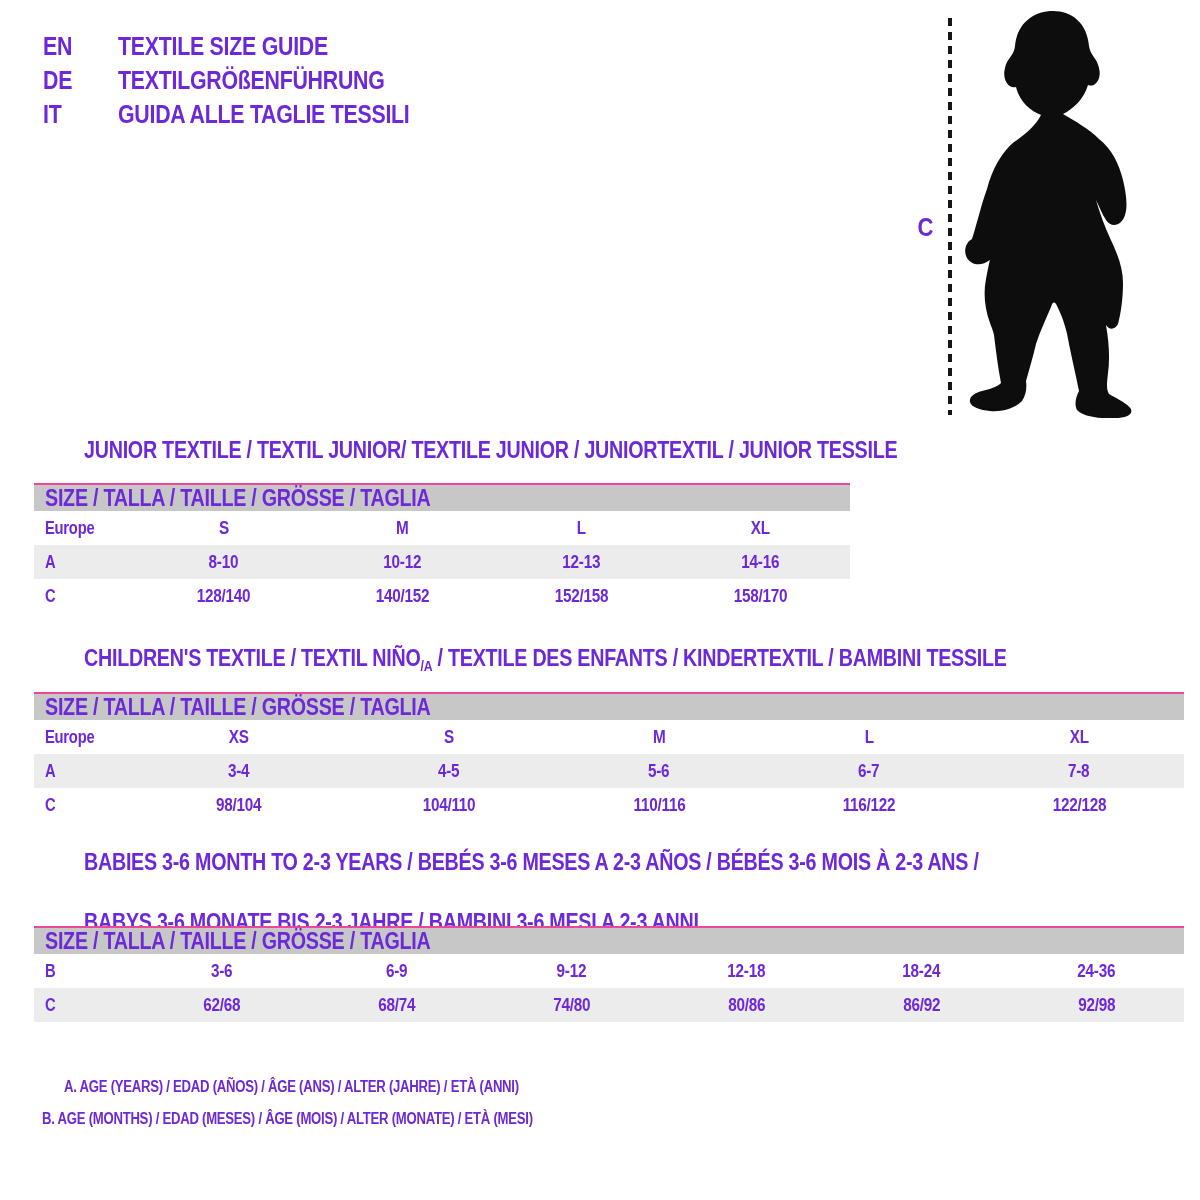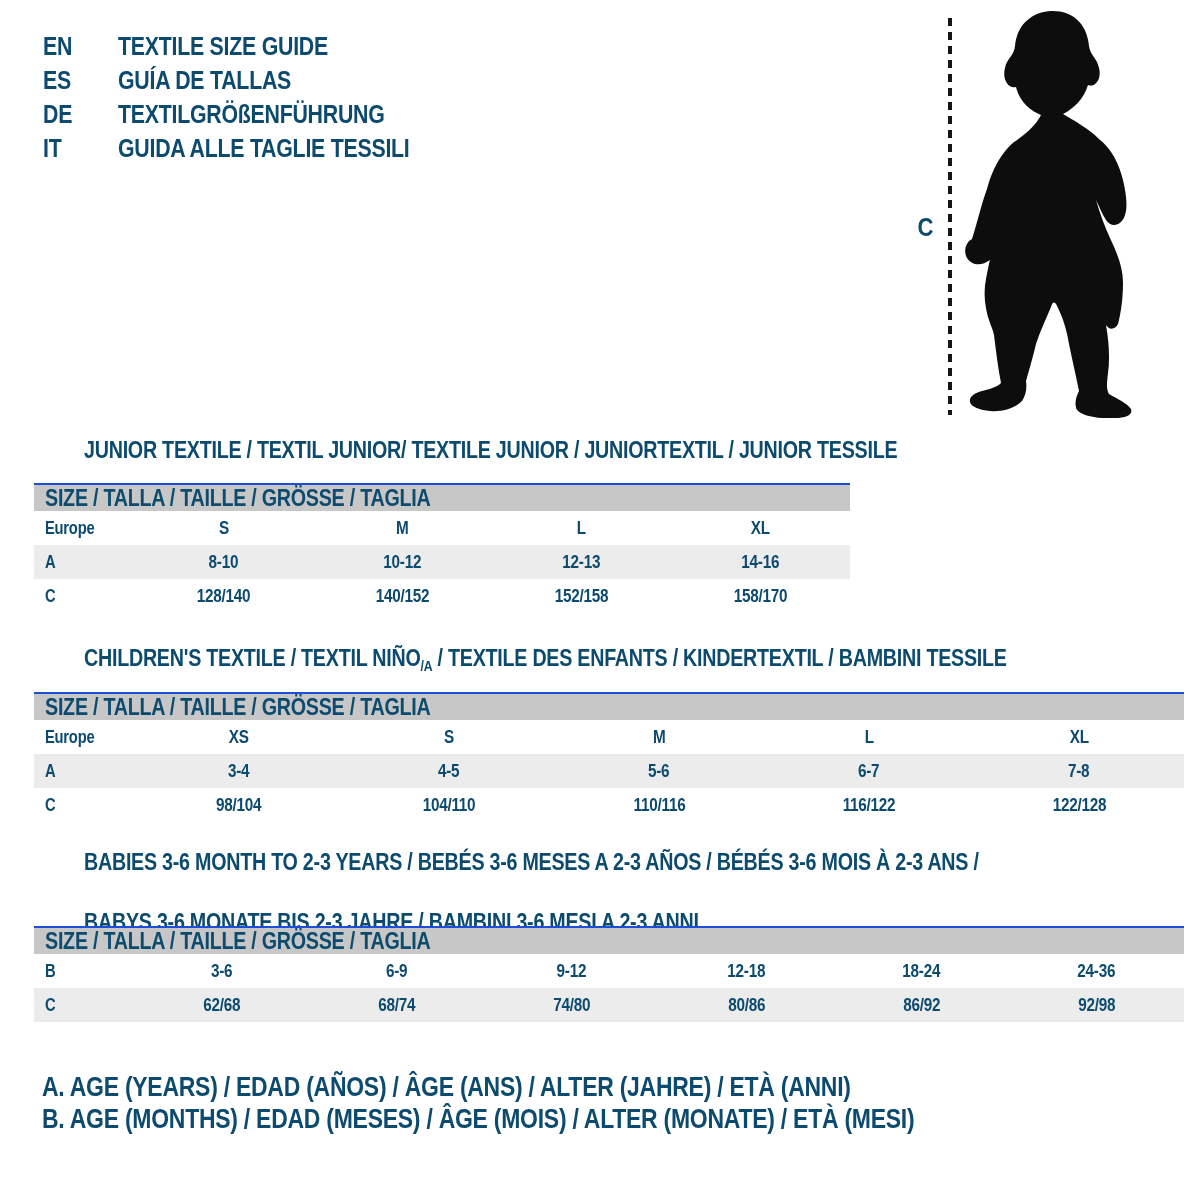--- a/index.html
+++ b/index.html
@@ -1,18 +1,18 @@
 <!DOCTYPE html>
 <html><head>
 <meta charset="utf-8">
 <style>
   html,body{margin:0;padding:0;background:#ffffff;}
   .canvas{
     position:relative;width:1200px;height:1200px;background:#ffffff;
-    font-family:"Liberation Sans",sans-serif;font-weight:bold;color:#0c4a6e;
+    font-family:"Liberation Sans",sans-serif;font-weight:bold;color:#6d28d9;
     overflow:hidden;
   }
   
   .cond{display:inline-block;transform:scaleX(.82);transform-origin:0 50%;white-space:nowrap;letter-spacing:-.3px;}
   .condc{display:inline-block;transform:scaleX(.85);transform-origin:50% 50%;white-space:nowrap;letter-spacing:-.3px;}
 
   
   .lang{position:absolute;left:43px;top:29px;font-size:26px;line-height:34px;}
   .lang-row{display:flex;}
   .lang-code{width:75px;flex:0 0 75px;}
@@ -22,44 +22,40 @@
     background:repeating-linear-gradient(to bottom,#161616 0 8px,transparent 8px 14px);}
   .fig-c{position:absolute;left:916px;top:212px;font-size:26px;}
   .fig-svg{position:absolute;left:958px;top:8px;}
 
   
   .sec-title{position:absolute;left:42px;font-size:24px;margin-left:42px;}
   .sub-a{font-size:15px;vertical-align:-5px;}
 
   
   .tbl{position:absolute;left:34px;}
-  .size-bar{height:28px;background:#c7c7c7;border-top:2px solid #1d4ed8;
+  .size-bar{height:28px;background:#c7c7c7;border-top:2px solid #ec4899;
     display:flex;align-items:center;padding-left:11px;font-size:24px;box-sizing:border-box;}
   table{width:100%;border-collapse:collapse;table-layout:fixed;}
   td{height:34px;text-align:center;font-size:18px;padding:0;font-weight:bold;}
   td.lbl{text-align:left;padding-left:11px;}
   tr.shaded{background:#ececec;}
   col.c0{width:100px;}
 
   
-  .legend{position:absolute;left:42px;top:1071px;font-size:28px;line-height:32px;}
+  .legend{position:absolute;left:42px;top:1071px;font-size:16px;line-height:32px;text-align:center;}
 </style>
 </head>
 <body>
 
 <div class="canvas">
 
   <div class="lang">
     <div class="lang-row">
       <span class="lang-code"><span class="cond">EN</span></span>
       <span class="cond">TEXTILE SIZE GUIDE</span>
-    </div>
-    <div class="lang-row">
-      <span class="lang-code"><span class="cond">ES</span></span>
-      <span class="cond">GUÍA DE TALLAS</span>
     </div>
     <div class="lang-row">
       <span class="lang-code"><span class="cond">DE</span></span>
       <span class="cond">TEXTILGRÖßENFÜHRUNG</span>
     </div>
     <div class="lang-row">
       <span class="lang-code"><span class="cond">IT</span></span>
       <span class="cond">GUIDA ALLE TAGLIE TESSILI</span>
     </div>
   </div>

